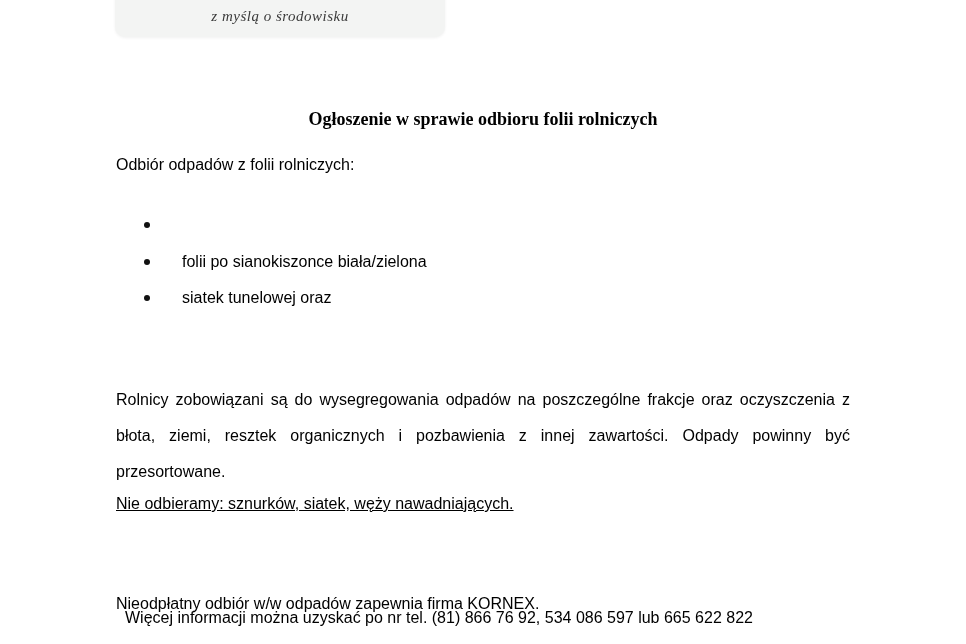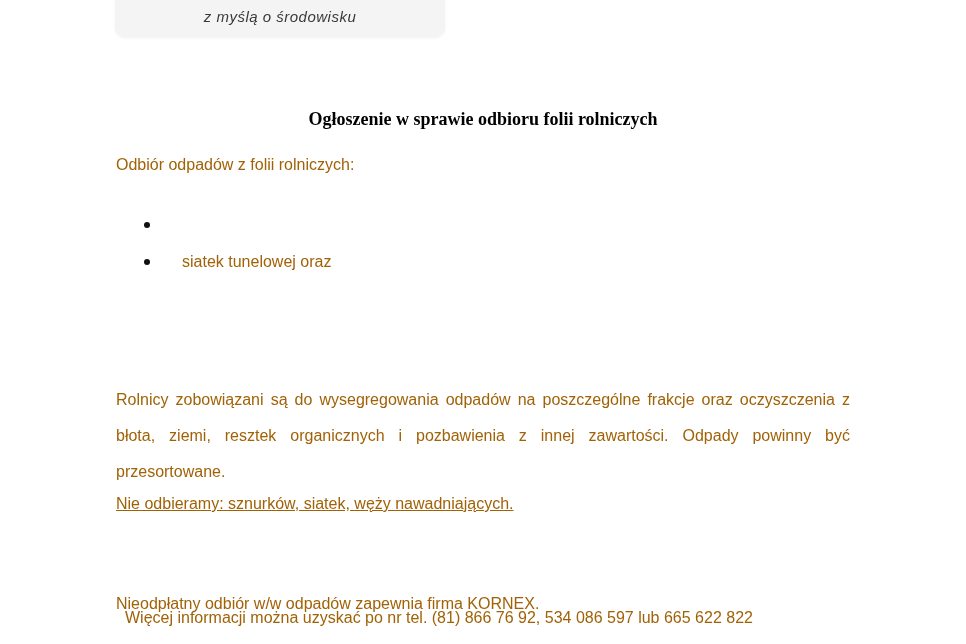--- a/index.html
+++ b/index.html
@@ -36,41 +36,41 @@
       font-size: 38px;
       letter-spacing: 6px;
       color: #9bc83a;
     }
     .logo-tagline {
       position: absolute;
       left: 0;
       right: 0;
       top: 20px;
       text-align: center;
-      font-family: Liberation Sans, sans-serif;
+      font-family: Liberation Serif, serif;
       font-style: italic;
       font-size: 15px;
       color: #3a3a3a;
       letter-spacing: 0.5px;
     }
     .title {
       position: absolute;
       left: 0;
       width: 966px;
       top: 109px;
       text-align: center;
       font-family: "Liberation Serif", serif;
       font-weight: bold;
       font-size: 18px;
       color: #000;
     }
     .body-text {
       font-family: "Liberation Sans", sans-serif;
       font-size: 16px;
-      color: #a16207;
+      color: #000000;
     }
     .intro {
       position: absolute;
       left: 116px;
       top: 156px;
     }
     .list {
       position: absolute;
       left: 140px;
       top: 214px;
@@ -131,20 +131,24 @@
 <div class="title">Ogłoszenie w sprawie odbioru folii rolniczych</div>
 
 <div class="intro body-text">Odbiór odpadów z folii rolniczych:</div>
 
 <ul class="list body-text">
   <li>
     <span class="bullet"></span>
   </li>
   <li style="padding-left:42px">
     <span class="bullet"></span>
+    <span>folii po sianokiszonce biała/zielona</span>
+  </li>
+  <li style="padding-left:42px">
+    <span class="bullet"></span>
     <span>siatek tunelowej oraz</span>
   </li>
 </ul>
 
 <div class="para body-text">Rolnicy zobowiązani są do wysegregowania odpadów na poszczególne frakcje oraz oczyszczenia z błota, ziemi, resztek organicznych i pozbawienia z innej zawartości. Odpady powinny być przesortowane.</div>
 
 <div class="warning body-text">Nie odbieramy: sznurków, siatek, węży nawadniających.</div>
 
 <div class="free body-text">Nieodpłatny odbiór w/w odpadów zapewnia firma KORNEX.</div>
 

